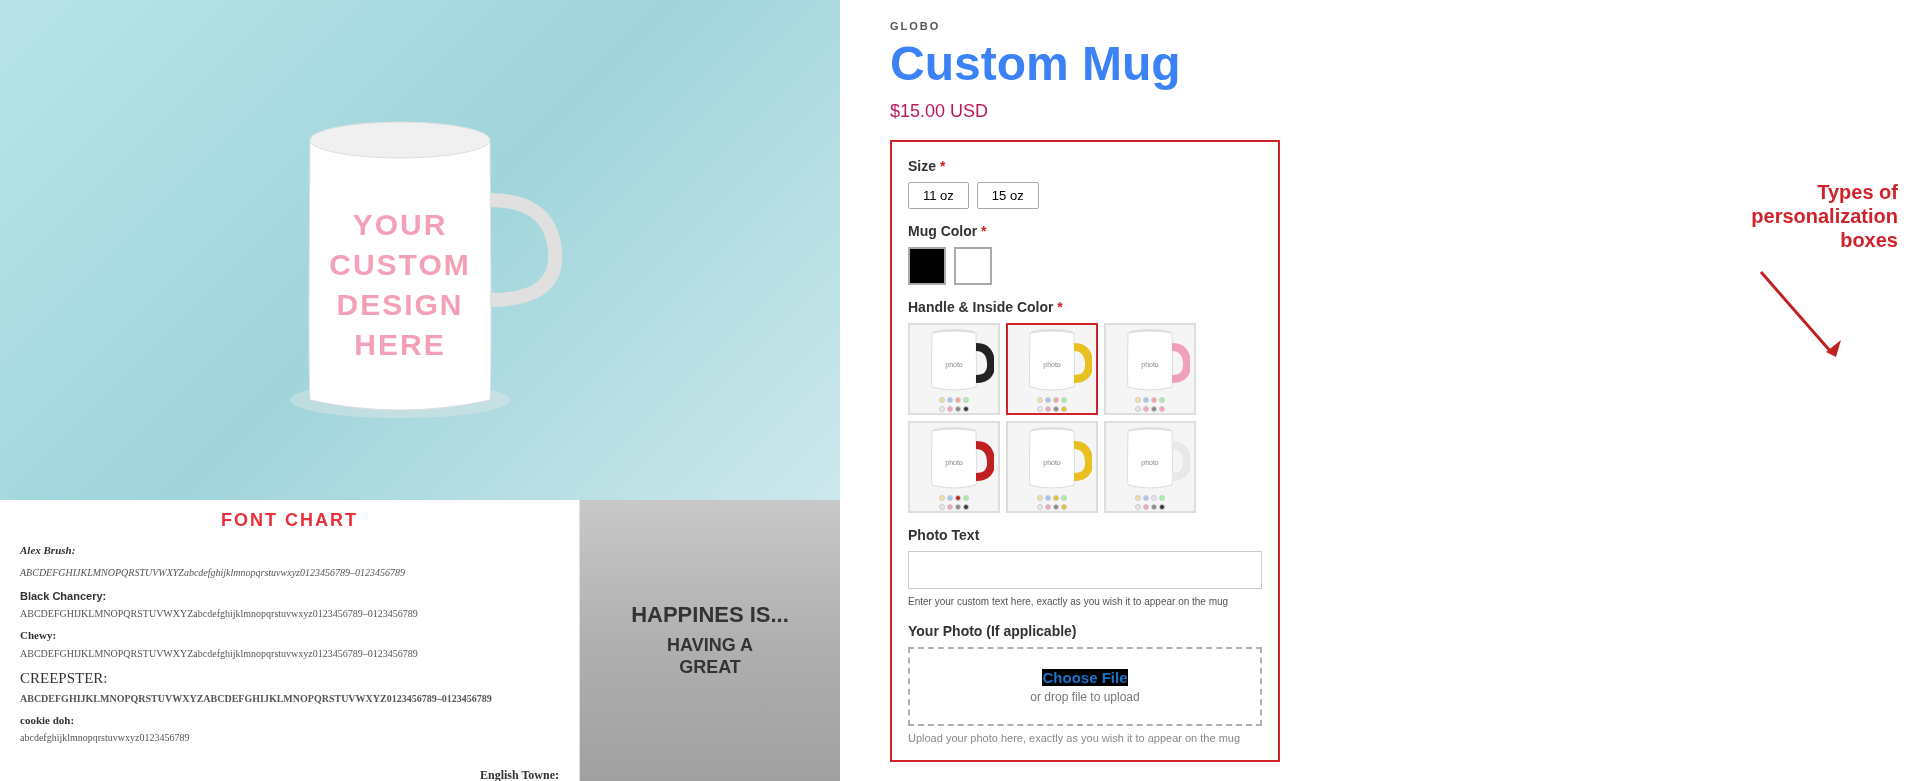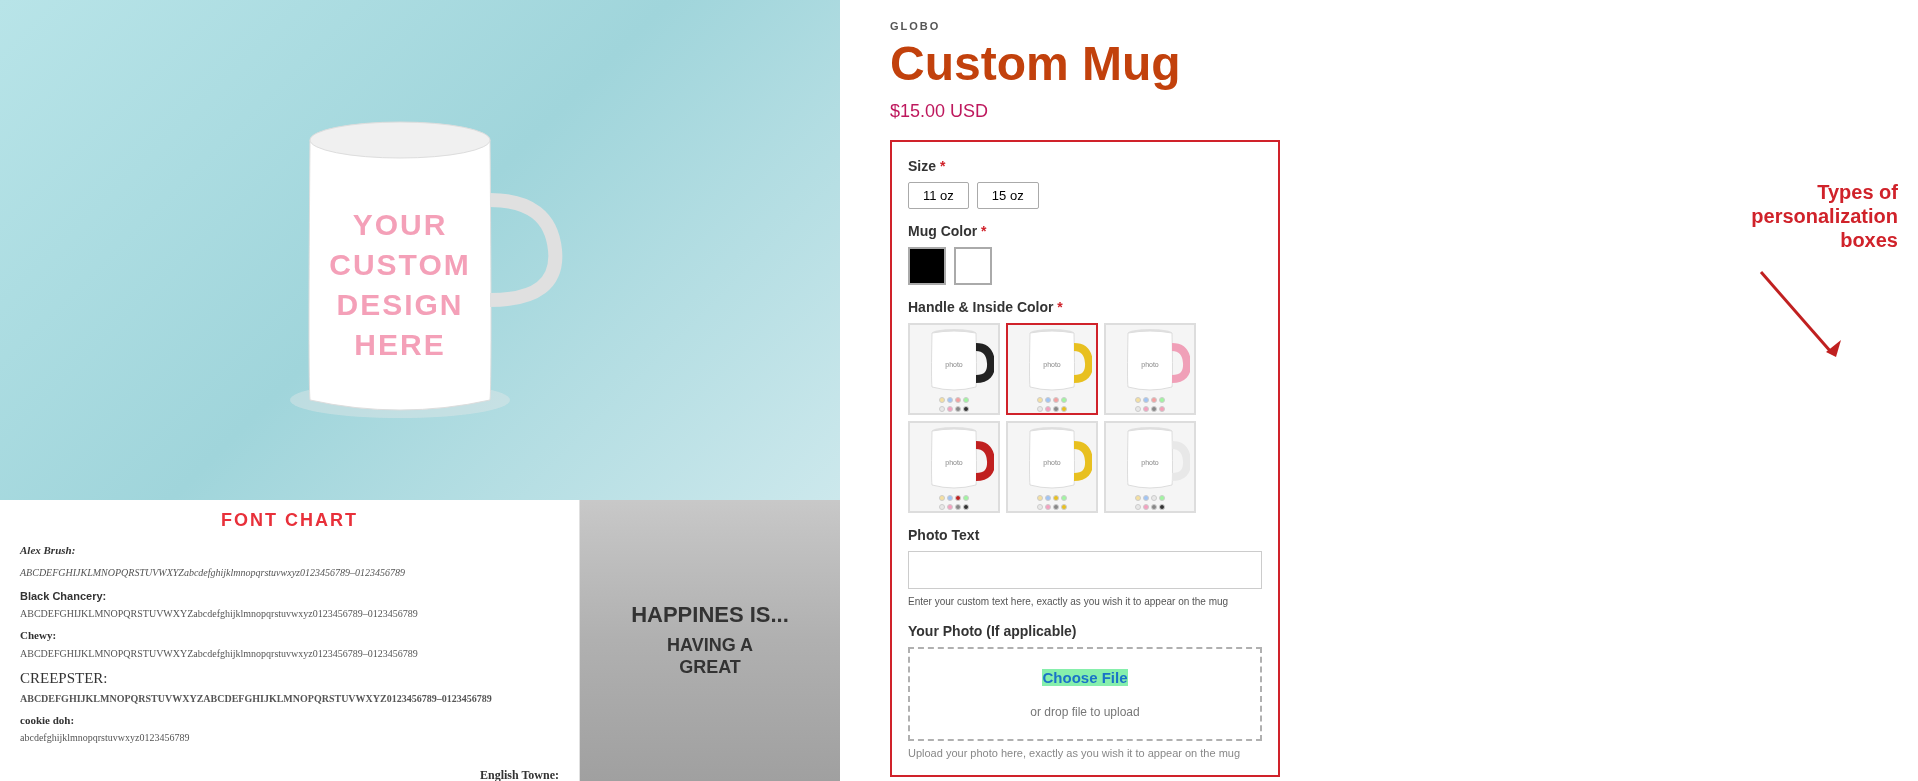--- a/index.html
+++ b/index.html
@@ -83,21 +83,21 @@
       font-size: 11px;
       font-weight: 600;
       color: #555;
       letter-spacing: 2px;
       text-transform: uppercase;
       margin-bottom: 6px;
     }
     .product-title {
       font-size: 48px;
       font-weight: 800;
-      color: #c2410c;
+      color: #3b82f6;
       margin-bottom: 10px;
       line-height: 1.1;
     }
     .product-price {
       font-size: 18px;
       color: #be185d;
       margin-bottom: 18px;
     }
     
     .personalization-box {
@@ -191,27 +191,27 @@
       font-weight: 600;
       margin-bottom: 8px;
     }
     .upload-area {
       border: 2px dashed #b0b0b0;
       padding: 20px;
       text-align: center;
       cursor: pointer;
     }
     .choose-file-btn {
-      background: #86efac;
+      background: #000000;
       border: none;
       color: #1a73c7;
       font-size: 15px;
       font-weight: 600;
       cursor: pointer;
-      margin-bottom: 19px;
+      margin-bottom: 4px;
     }
     .drop-text {
       font-size: 12px;
       color: #777;
     }
     .upload-hint {
       font-size: 11px;
       color: #888;
       margin-top: 6px;
     }

